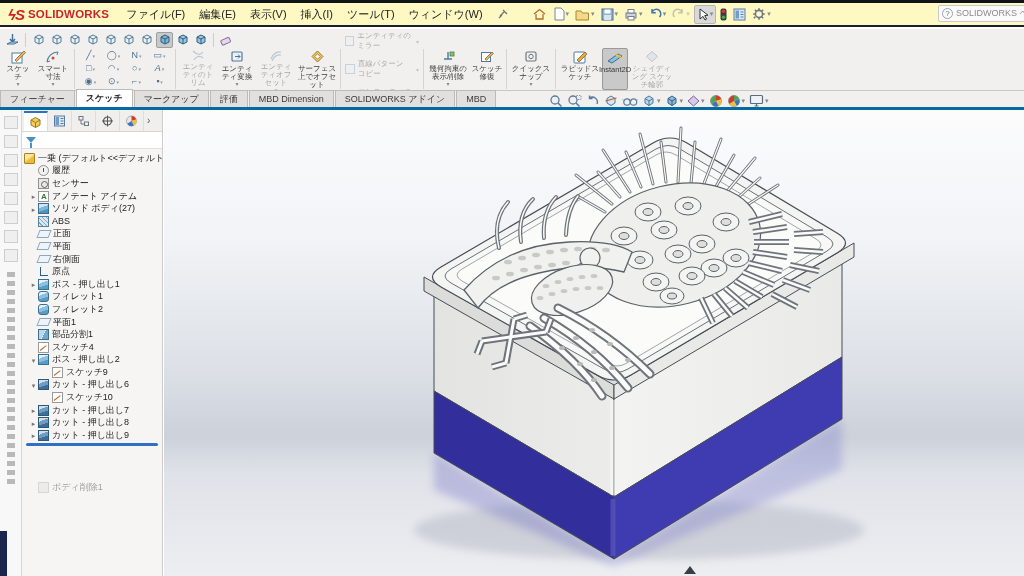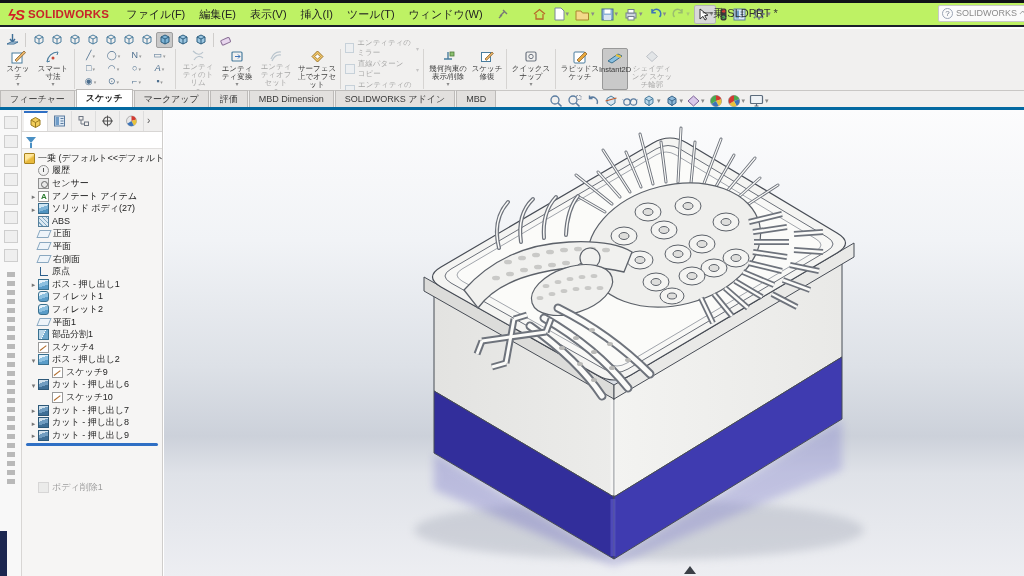--- a/index.html
+++ b/index.html
@@ -3,21 +3,21 @@
 <meta charset="utf-8">
 <style>
   html,body{margin:0;padding:0;background:#222;}
   .app{position:relative;width:1024px;height:576px;overflow:hidden;
        font-family:"Liberation Sans",sans-serif;background:#fff;
        -webkit-font-smoothing:antialiased;}
   .app *{box-sizing:border-box;}
 
   
   .top-edge{position:absolute;left:0;top:0;width:1024px;height:3px;background:#101318;}
-  .menubar{position:absolute;left:0;top:3px;width:1024px;height:24px;background:#bef264;
+  .menubar{position:absolute;left:0;top:3px;width:1024px;height:24px;background:#fef9c3;
            border-bottom:2px solid #1b202a;display:flex;align-items:center;font-size:11px;color:#222;}
   .brand{display:flex;align-items:center;gap:4px;padding:0 10px 0 8px;}
   .brand .ds{color:#d22027;font-weight:bold;font-style:italic;font-size:15px;letter-spacing:-1px;}
   .brand .bw{font-weight:bold;font-size:11.5px;color:#c8242b;letter-spacing:.2px;}
   .menu-item{padding:2px 7px;cursor:default;white-space:nowrap;}
   .pin-icon{width:14px;height:14px;margin:0 6px;position:relative;}
   .qbar{display:flex;align-items:center;gap:2px;margin-left:14px;}
   .qbtn{display:flex;align-items:center;padding:2px 2px;border-radius:2px;color:#58606c;}
   .qbtn.sel{background:#d9d9d9;border:1px solid #b5b5b5;}
   .qbtn svg{display:block;}
@@ -45,21 +45,21 @@
   .rbtn .ric{height:15px;display:flex;align-items:center;justify-content:center;margin-bottom:1px;}
   .rbtn .rlabel{white-space:pre-line;}
   .rbtn .car{font-size:6px;color:#8a8a8a;line-height:6px;}
   .rbtn.dis{opacity:.42;}
   .rbtn.active{background:#c9c9c9;border:1px solid #999;}
   .toolgrid{display:grid;grid-template-columns:repeat(4,23px);grid-auto-rows:13px;
             align-content:center;gap:0;padding:0 2px;}
   .tg{display:flex;align-items:center;justify-content:center;font-size:9px;color:#4c6e8e;}
   .tg .g{transform:translateY(-1px);}
   .tg::after{content:"▾";font-size:5px;color:#9a9a9a;margin-left:1px;}
-  .stackcol{display:flex;flex-direction:column;justify-content:center;gap:1px;padding:0 2px;}
+  .stackcol{display:flex;flex-direction:column;justify-content:center;gap:8px;padding:0 2px;}
   .srow{display:flex;align-items:center;gap:3px;font-size:7.5px;color:#3c3c3c;opacity:.42;}
   .srow .sic{width:12px;height:10px;border:1px solid #8fa7bd;background:#e8eef4;}
   .srow::after{content:"▾";font-size:6px;color:#8a8a8a;}
 
   
   .tabbar{position:absolute;left:0;top:91px;width:1024px;height:19px;background:#f1f0ef;
           border-bottom:3px solid #0369a1;display:flex;align-items:flex-end;}
   .tab{height:17px;display:flex;align-items:center;padding:0 9px;font-size:9px;color:#3a3a3a;
        background:#e2e0de;border:1px solid #bdbbb9;border-bottom:none;margin-right:1px;white-space:nowrap;}
   .tab.active{background:#fff;height:18px;font-weight:bold;color:#222;}
@@ -210,21 +210,20 @@
         <svg width="14" height="14">
             <circle cx="7" cy="7" r="3.6" fill="none" stroke="#6e7682" stroke-width="1.6"></circle>
             <circle cx="7" cy="7" r="1.4" fill="#f4f3f2"></circle>
             <g stroke="#6e7682" stroke-width="1.6">
               <path d="M7 1.2 v2 M7 10.8 v2 M1.2 7 h2 M10.8 7 h2 M2.9 2.9 l1.4 1.4 M9.7 9.7 l1.4 1.4 M11.1 2.9 l-1.4 1.4 M3.3 9.7 l-1.4 1.4"></path>
             </g>
           </svg>
       </span>
     </div>
   </div>
-  <div class="win-title">一乗.SLDPRT *</div>
   <div class="help-search">
     <span class="qm">?</span>
     <span>SOLIDWORKS ヘルプ検索</span>
   </div>
 
   <div class="ribbon">
     <div class="viewrow">
       <span class="vr-btn">
         <svg width="13" height="13">
             <path d="M6.5 1 v7 M4 6 l2.5 3 2.5 -3" stroke="#3f6f96" stroke-width="1.4" fill="none"></path>

